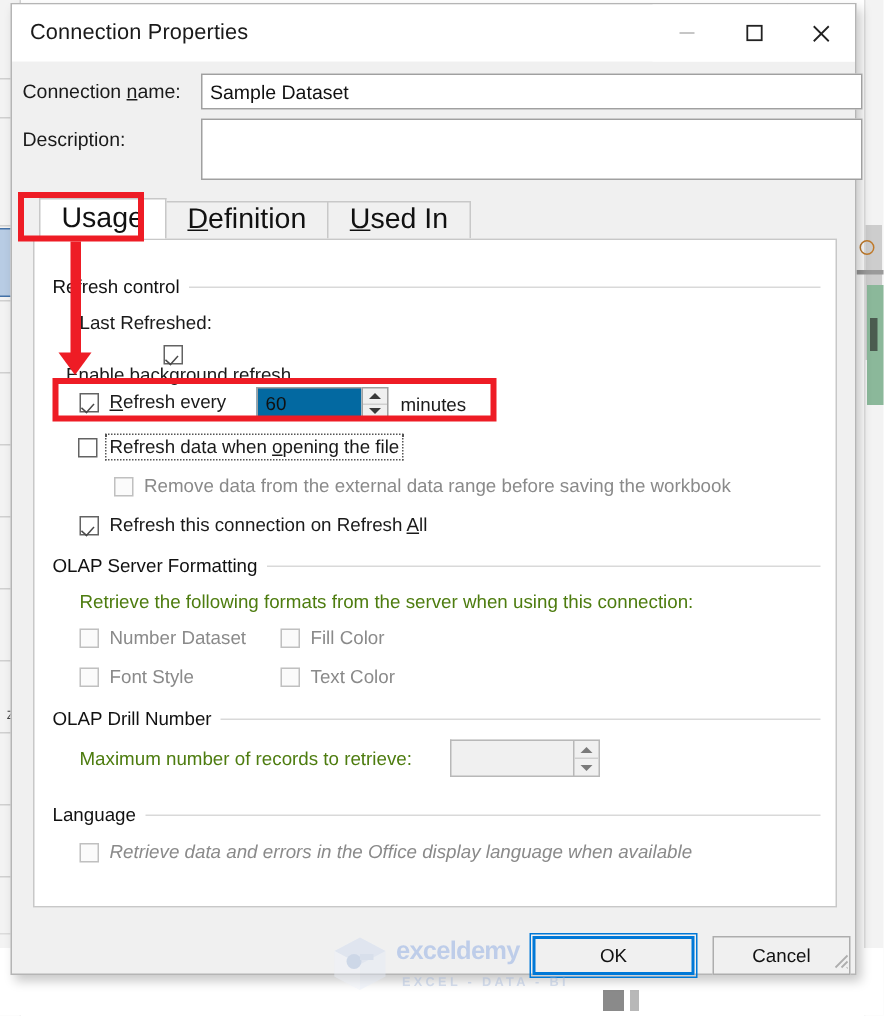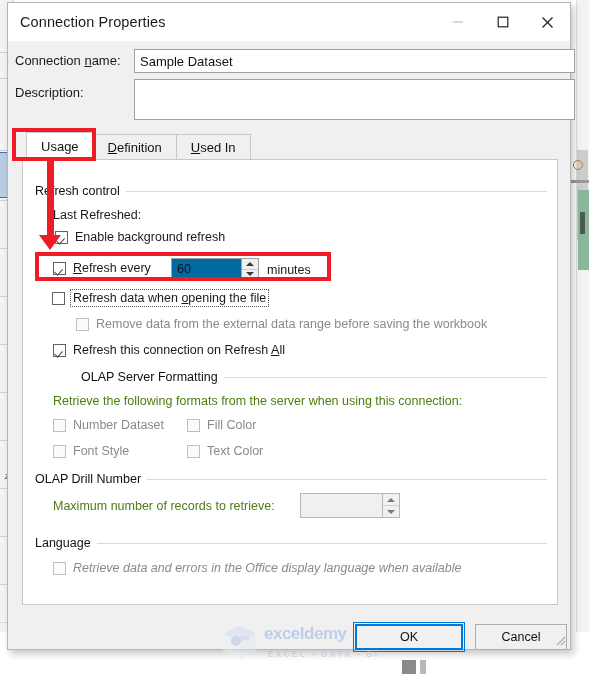--- a/index.html
+++ b/index.html
@@ -100,21 +100,21 @@
   .field-label u { text-decoration: underline; }
   .textbox {
     background: #ffffff; border: 1px solid #a0a0a0;
     font-size: 13px; color: #111; padding: 3px 5px;
   }
 
   
   #tabstrip { position: absolute; left: 18px; top: 131px; display: flex; }
   .tab {
     height: 25px; padding: 0 14px; display: flex; align-items: center;
-    font-size: 13px; color: #111; background: #f0f0f0;
+    font-size: 19px; color: #111; background: #f0f0f0;
     border: 1px solid #c8c8c8; border-bottom: none; margin-right: -1px;
   }
   .tab.active {
     background: #ffffff; border-color: #c8c8c8; position: relative; z-index: 3;
     height: 27px; margin-top: -2px;
   }
   .tab u { text-decoration: underline; }
 
   #tabpanel {
     position: absolute; left: 14px; top: 156px;
@@ -306,21 +306,21 @@
     </div>
   </div>
 
   <div id="tabpanel">
 
     <div class="group-title" style="left:12px;top:24px;">Refresh control</div>
     <div class="group-line" style="left:100px;top:31px;width:424px;"></div>
 
     <div class="plain-text" style="left:30px;top:48px;">Last Refreshed:</div>
 
-    <div class="cb-row" style="left:32px;top:70px;">
+    <div class="cb-row" style="left:14px;top:70px;flex-direction:column;">
       <span class="cb checked"></span>
       <span class="cb-label">Enable back<u>g</u>round refresh</span>
     </div>
 
     <div class="cb-row" style="left:30px;top:101px;">
       <span class="cb checked"></span>
       <span class="cb-label"><u>R</u>efresh every</span>
     </div>
 
     <div class="spin-wrap" style="left:148px;top:98px;height:22px;">
@@ -344,21 +344,21 @@
     <div class="cb-row" style="left:53px;top:157px;">
       <span class="cb dis"></span>
       <span class="cb-label dim">Remove data from the external data range before saving the workbook</span>
     </div>
 
     <div class="cb-row" style="left:30px;top:183px;">
       <span class="cb checked"></span>
       <span class="cb-label">Refresh this connection on Refresh <u>A</u>ll</span>
     </div>
 
-    <div class="group-title" style="left:12px;top:210px;margin-left:46px;">OLAP Server Formatting</div>
+    <div class="group-title" style="left:12px;top:210px;">OLAP Server Formatting</div>
     <div class="group-line" style="left:140px;top:217px;width:384px;"></div>
 
     <div class="plain-text dim" style="left:30px;top:234px;">Retrieve the following formats from the server when using this connection:</div>
 
     <div class="cb-row" style="left:30px;top:258px;">
       <span class="cb dis"></span>
       <span class="cb-label dim">Number Dataset</span>
     </div>
     <div class="cb-row" style="left:164px;top:258px;">
       <span class="cb dis"></span>

